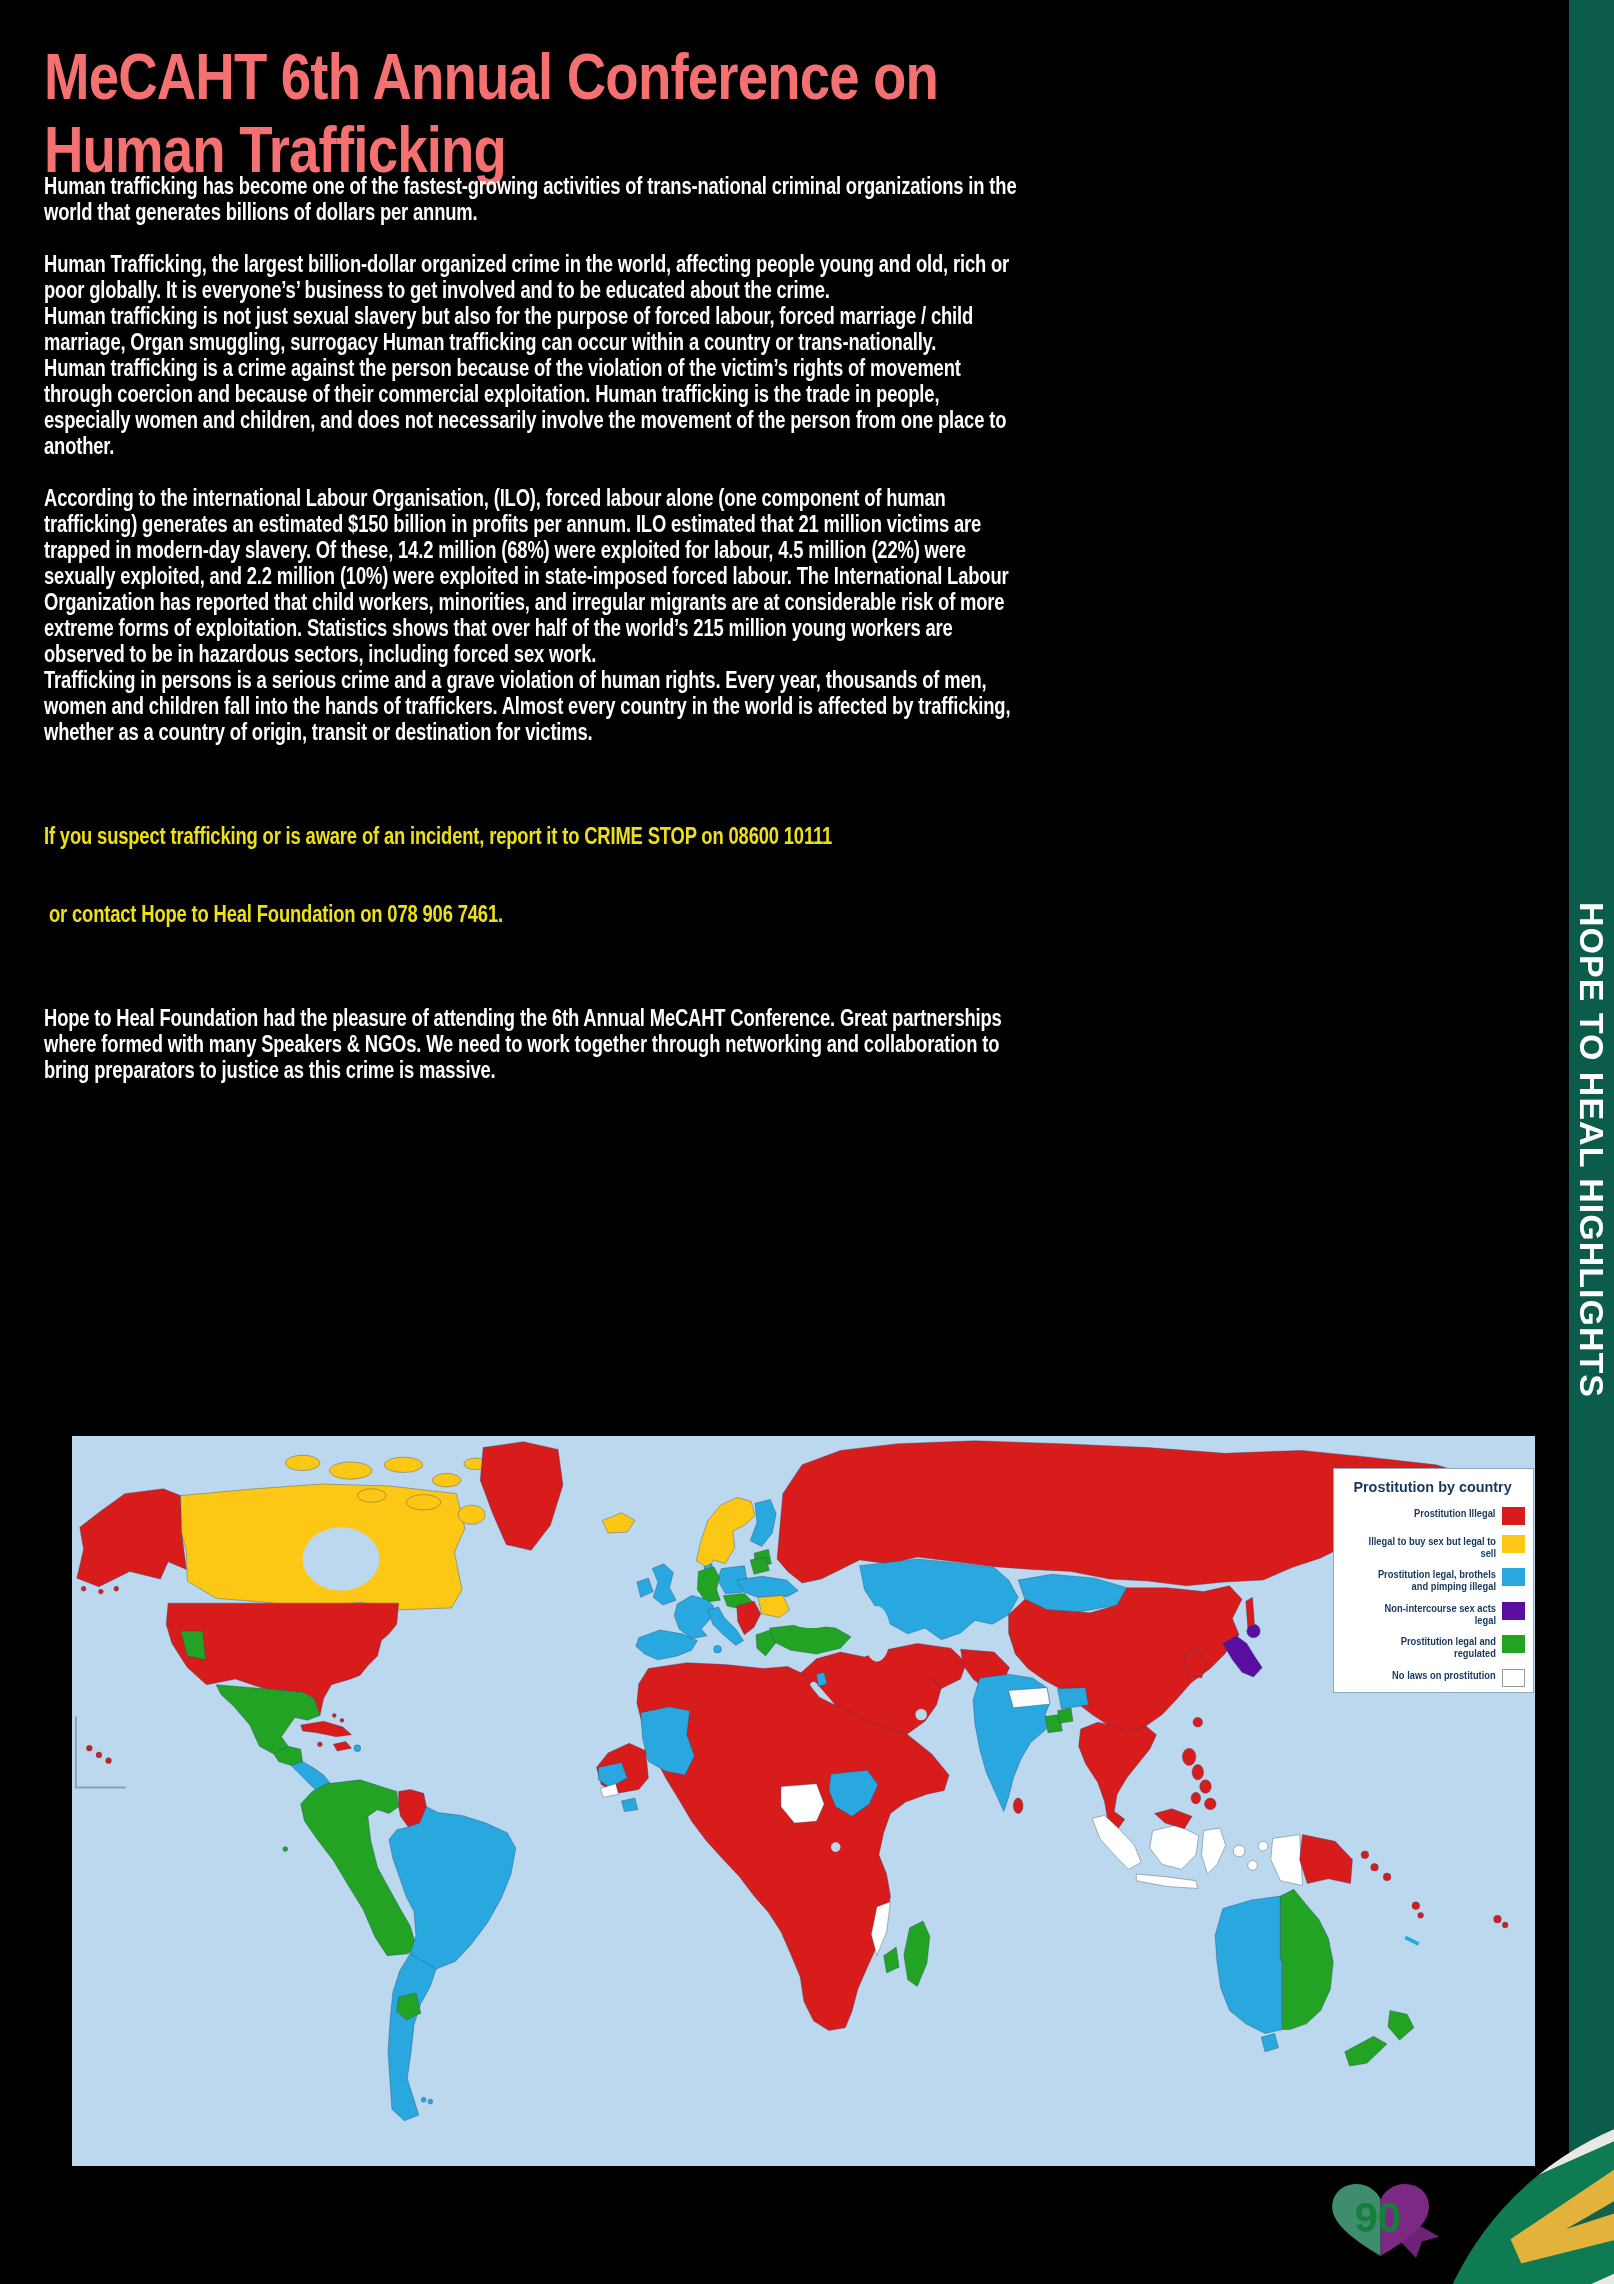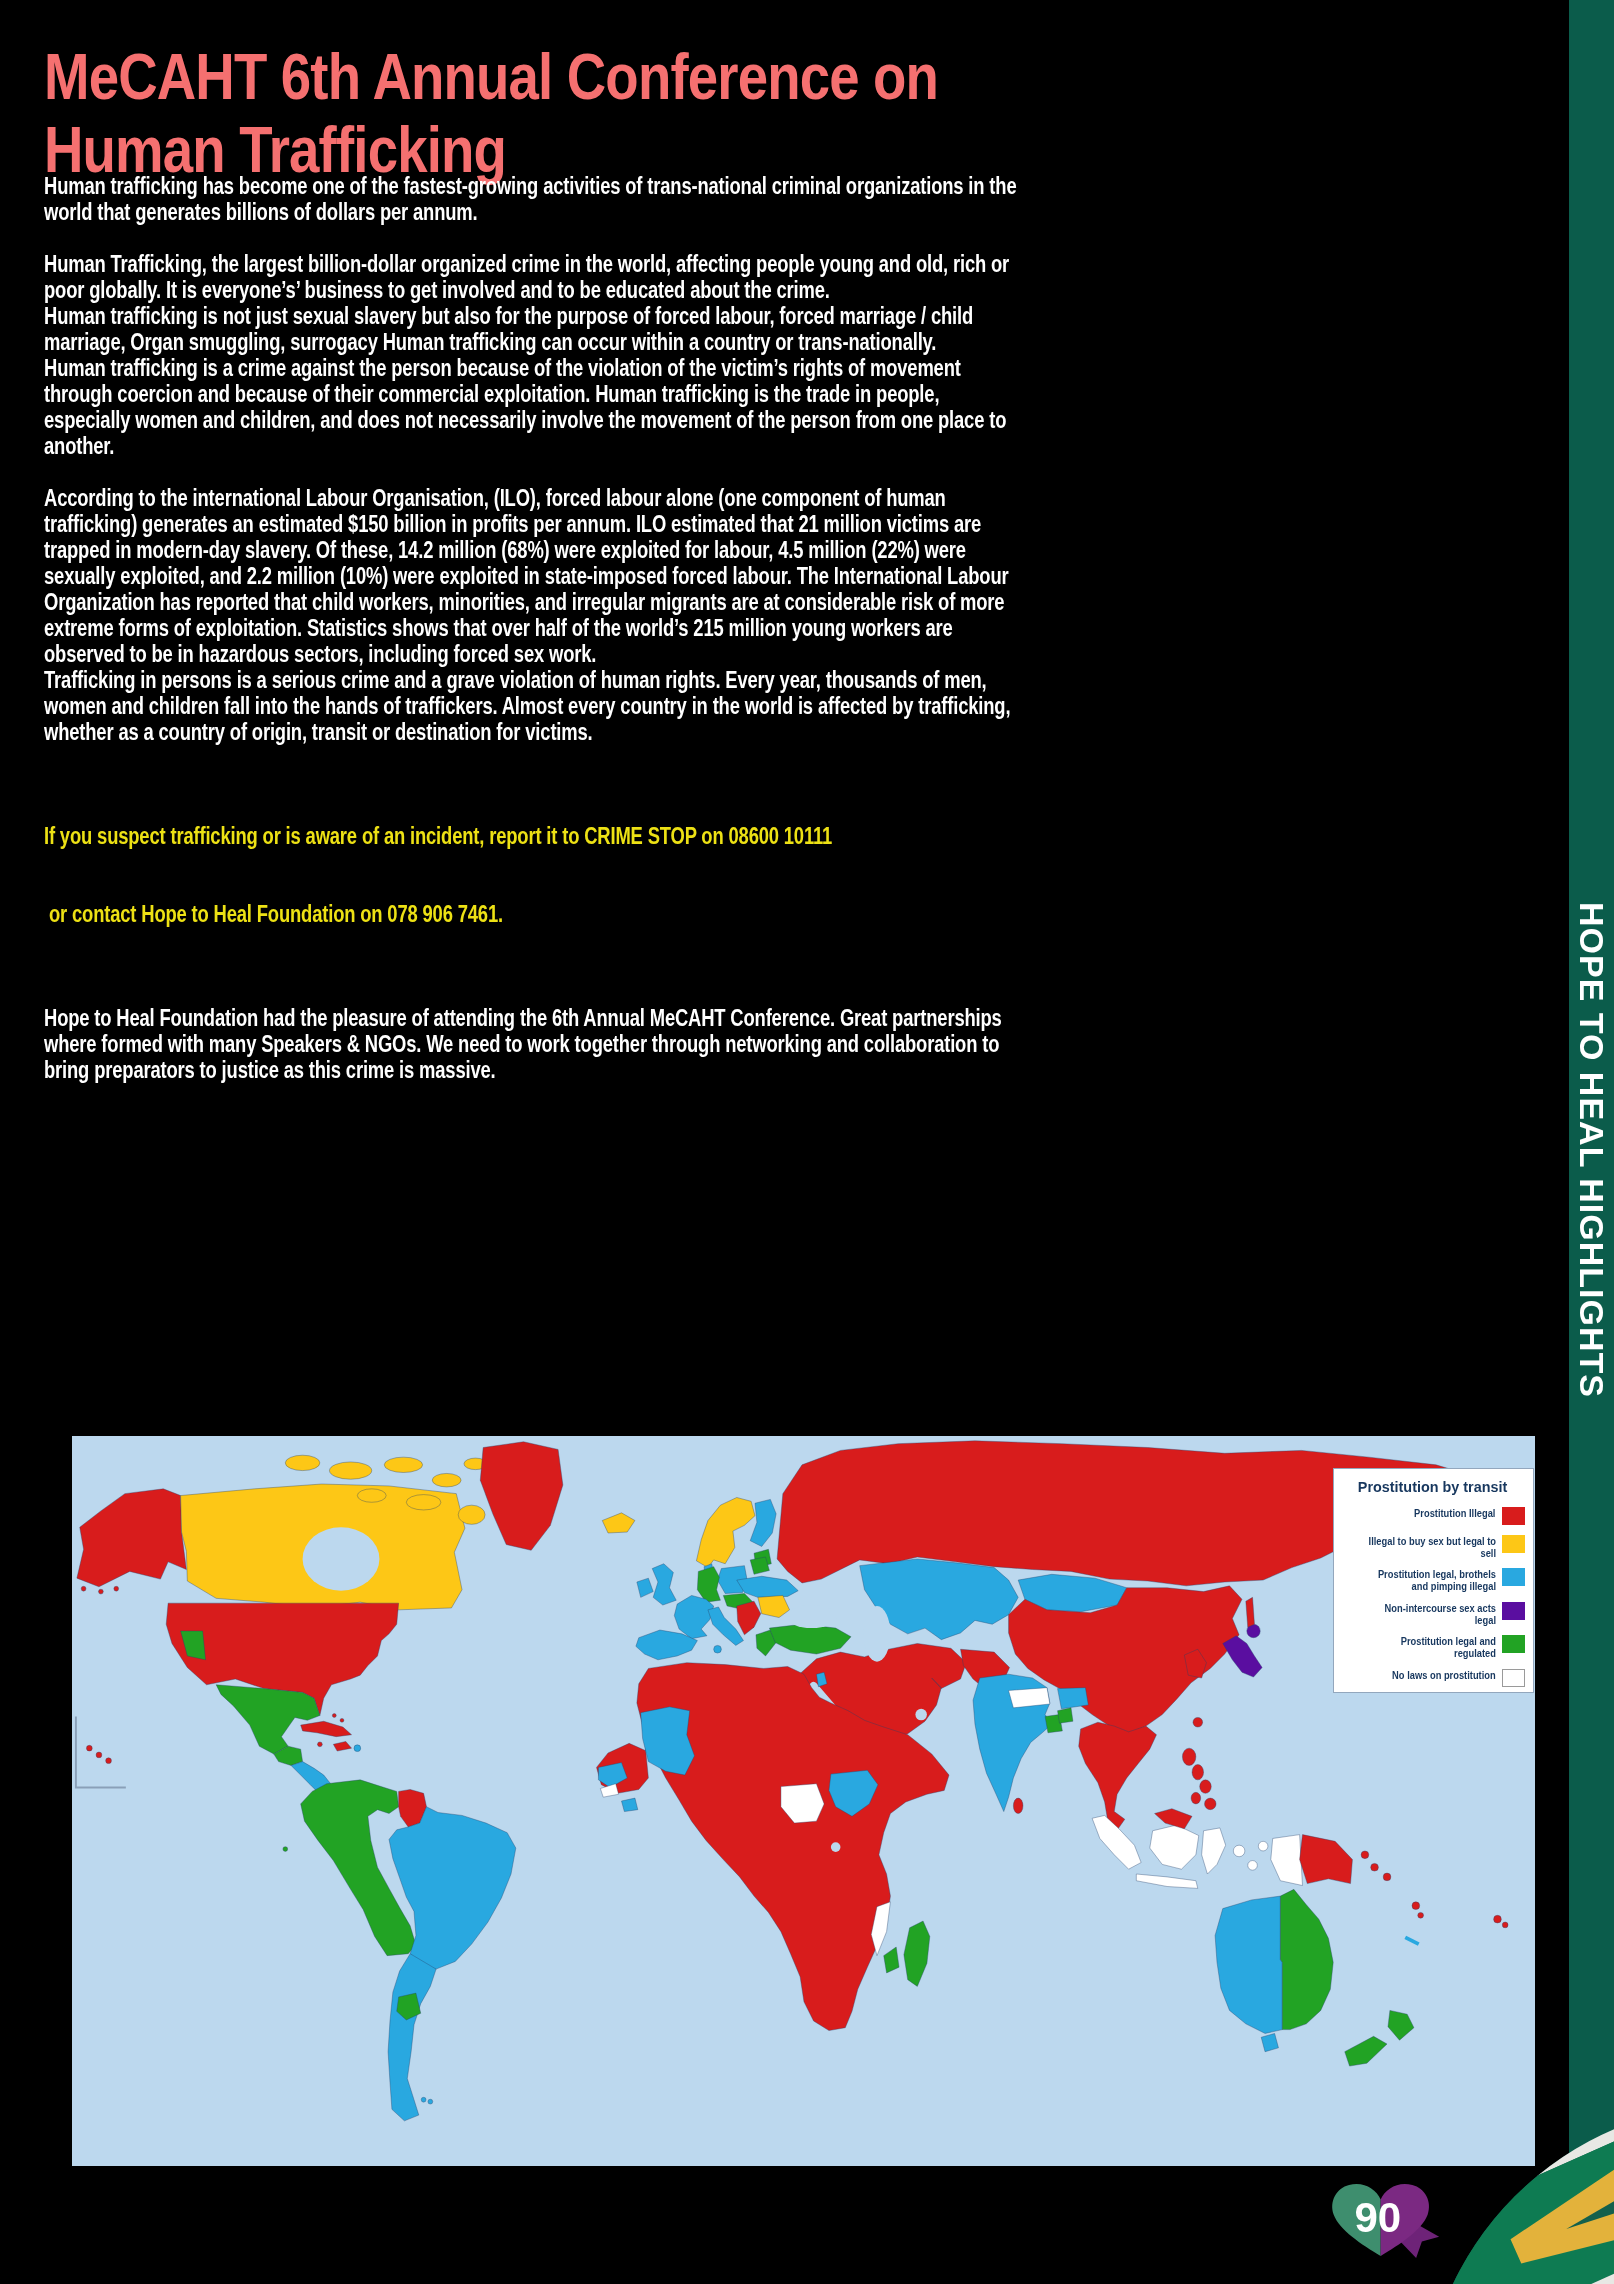--- a/index.html
+++ b/index.html
@@ -41,21 +41,21 @@
   .legend-title{font-size:14.4px;font-weight:bold;color:#17375E;text-align:center;margin:1.9px 0 7.7px;}
   .legend-row{display:flex;justify-content:flex-end;gap:6.7px;margin:4.8px 0;}
   .legend-label{font-size:10.6px;font-weight:bold;color:#17375E;text-align:right;line-height:12px;
         transform:scaleX(0.88);transform-origin:100% 50%;max-width:152px;}
   .legend-swatch{width:23px;height:18px;flex:0 0 23px;}
   .legend-swatch.outlined{border:1px solid #9a9a9a;box-sizing:border-box;}
 
   
   .page-badge{position:absolute;left:1327px;top:2179px;width:115px;height:83px;}
   .page-num{position:absolute;left:17.3px;top:15.4px;width:67px;text-align:center;
-        color:#ffffff;font-size:42px;font-weight:bold;}
+        color:#15803d;font-size:42px;font-weight:bold;}
 
   
   .flag{position:absolute;left:1422px;top:2094px;width:193px;height:190px;}
 </style>
 </head>
 <body>
 
 <div class="page">
 
   <aside class="side-strip">
@@ -219,21 +219,21 @@
       <path class="red land" d="M340,370 L352,368 366,372 369,386 362,403 350,407 342,396 340,386 Z"></path>
       <path class="blu land" d="M362,403 L369,386 381,392 406,395 431,403 453,413 462,429 457,456 447,481 433,506 416,529 399,547 379,555 362,551 352,539 358,520 356,495 348,480 341,460 334,440 330,420 338,410 350,407 Z"></path>
       <path class="blu land" d="M352,539 L379,555 373,573 363,591 356,613 353,641 349,669 356,691 361,707 346,713 333,701 331,673 329,641 331,609 334,579 341,557 Z"></path>
       <path class="grn land" d="M340,584 L358,580 363,601 348,608 338,599 Z"></path>
       <circle class="blu land" cx="366" cy="691" r="2.5"></circle>
         <circle class="blu land" cx="373" cy="693" r="2.5"></circle>
       <circle class="grn land" cx="222" cy="430" r="2.5"></circle>
     </svg>
 
     <div class="legend">
-      <div class="legend-title">Prostitution by transit</div>
+      <div class="legend-title">Prostitution by country</div>
       <div class="legend-row">
         <span class="legend-label">Prostitution Illegal</span>
         <span class="legend-swatch" style="background: rgb(216, 28, 28);"></span>
       </div>
       <div class="legend-row">
         <span class="legend-label">Illegal to buy sex but legal to sell</span>
         <span class="legend-swatch" style="background: rgb(253, 199, 22);"></span>
       </div>
       <div class="legend-row">
         <span class="legend-label">Prostitution legal, brothels and pimping illegal</span>

